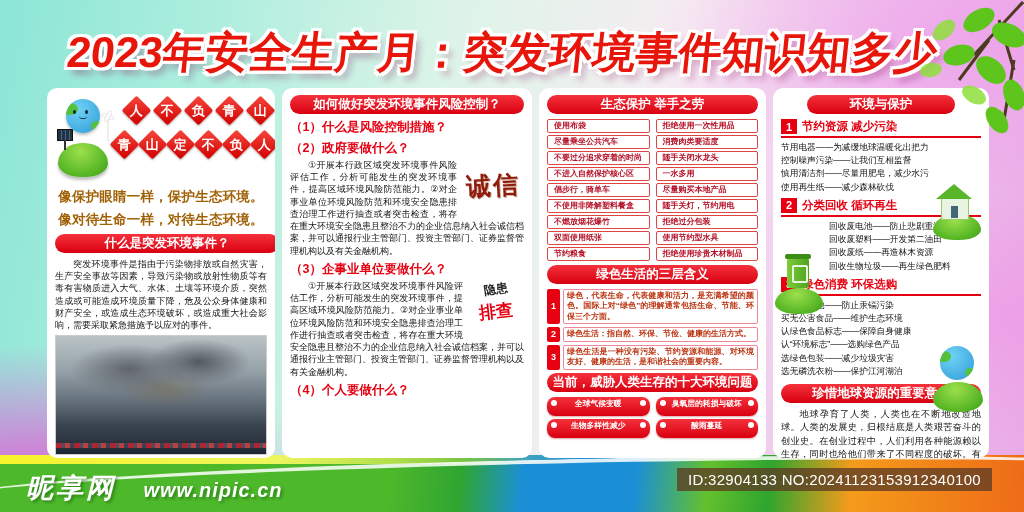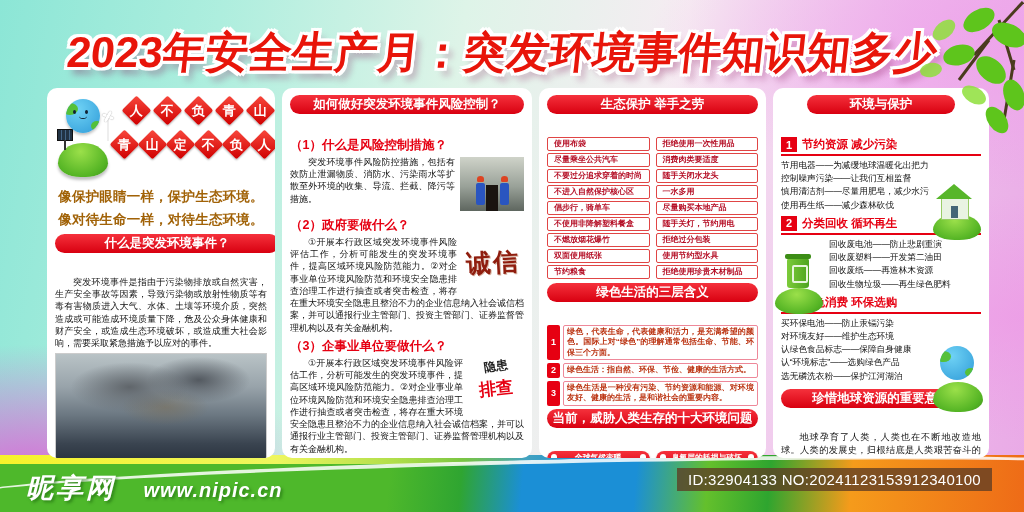--- a/index.html
+++ b/index.html
@@ -16,21 +16,21 @@
     transform:skewX(-6deg);white-space:nowrap;
     text-shadow:-3px -3px 0 #fff,3px -3px 0 #fff,-3px 3px 0 #fff,3px 3px 0 #fff,
       -3px 0 0 #fff,3px 0 0 #fff,0 -3px 0 #fff,0 3px 0 #fff,6px 7px 7px rgba(130,10,80,.4);}
   
   .leaves{position:absolute;right:0;top:0;width:105px;height:140px;z-index:5;}
   
   .panels{position:absolute;left:47px;top:88px;width:942px;height:370px;display:flex;gap:7px;z-index:2;}
   .panel{background:#fff;border-radius:10px;padding:5px 8px;box-sizing:border-box;overflow:hidden;position:relative;}
   .col1{width:228px;}.col2{width:250px;}.col3{width:227px;}.col4{flex:1;}
   .hdr{background:linear-gradient(180deg,#f5313c,#d80010);color:#fff;font-weight:800;text-align:center;
-    border-radius:14px;font-size:12.5px;line-height:19px;height:19px;margin:2px auto 23px;white-space:nowrap;overflow:hidden;}
+    border-radius:14px;font-size:12.5px;line-height:19px;height:19px;margin:2px auto 5px;white-space:nowrap;overflow:hidden;}
   
   .mascot-row{display:flex;gap:3px;align-items:flex-start;height:92px;}
   .mascot{width:56px;height:90px;position:relative;flex:none;}
   .m-base{position:absolute;bottom:6px;left:3px;width:50px;height:34px;border-radius:50% 50% 46% 46%/62% 62% 42% 42%;
     background:radial-gradient(ellipse at 45% 25%,#9be04a,#54b424 70%,#3e8f1a);box-shadow:0 3px 3px rgba(0,0,0,.25);}
   .m-earth{position:absolute;top:6px;left:11px;width:34px;height:34px;border-radius:50%;
     background:radial-gradient(circle at 35% 30%,#6fd2f5,#2f9bd8);overflow:hidden;box-shadow:0 2px 3px rgba(0,0,0,.25);}
   .m-earth::before{content:"";position:absolute;width:16px;height:12px;left:-4px;top:4px;background:#55c03a;border-radius:50%;}
   .m-earth::after{content:"";position:absolute;width:12px;height:10px;right:-3px;bottom:2px;background:#55c03a;border-radius:50%;}
   .m-eye{position:absolute;top:17px;width:3px;height:4px;background:#123;border-radius:50%;z-index:2;}
@@ -213,28 +213,20 @@
       <div class="hdr" style="width:224px">什么是突发环境事件？</div>
       <p class="body ind">突发环境事件是指由于污染物排放或自然灾害，生产安全事故等因素，导致污染物或放射性物质等有毒有害物质进入大气、水体、土壤等环境介质，突然造成或可能造成环境质量下降，危及公众身体健康和财产安全，或造成生态环境破坏，或造成重大社会影响，需要采取紧急措施予以应对的事件。</p>
       <div class="photo"></div>
 
     </div>
 
     <div class="panel col2">
       <div class="hdr">如何做好突发环境事件风险控制？</div>
 
       <div class="q">（1）什么是风险控制措施？</div>
-      <div class="qblock">
-        <div class="fart ph1">
-          <div class="worker" style="left:16px"></div>
-          <div class="worker" style="left:40px"></div>
-          <div class="trench"></div>
-        </div>
-        <p class="body ind">突发环境事件风险防控措施，包括有效防止泄漏物质、消防水、污染雨水等扩散至外环境的收集、导流、拦截、降污等措施。</p>
-      </div>
 
       <div class="q">（2）政府要做什么？</div>
       <div class="qblock">
         <div class="fart chengxin">诚信</div>
         <p class="body ind">①开展本行政区域突发环境事件风险评估工作，分析可能发生的突发环境事件，提高区域环境风险防范能力。②对企事业单位环境风险防范和环境安全隐患排查治理工作进行抽查或者突击检查，将存在重大环境安全隐患且整治不力的企业信息纳入社会诚信档案，并可以通报行业主管部门、投资主管部门、证券监督管理机构以及有关金融机构。</p>
       </div>
 
       <div class="q">（3）企事业单位要做什么？</div>
       <div class="qblock">
         <div class="fart paicha">
@@ -323,23 +315,24 @@
               <div class="env-line">回收生物垃圾——再生绿色肥料</div>
             </div>
           </div>
           <div class="env-sec sec2">
             <div class="env-head">
               <div class="env-num">3</div>
               <div class="env-title">绿色消费 环保选购</div>
             </div>
             <div class="env-lines">
               <div class="env-line">买环保电池——防止汞镉污染</div>
-              <div class="env-line">对环境友好——维护生态环境</div>
+              <div class="env-line">买无公害食品——维护生态环境</div>
               <div class="env-line">认绿色食品标志——保障自身健康</div>
               <div class="env-line">认“环境标志”——选购绿色产品</div>
+              <div class="env-line">选绿色包装——减少垃圾灾害</div>
               <div class="env-line">选无磷洗衣粉——保护江河湖泊</div>
             </div>
           </div>
         </div>
 
       <div class="cicon house">
         <div class="h-base"></div>
           <div class="h-body"></div>
           <div class="h-roof"></div>
           <div class="h-door"></div>

